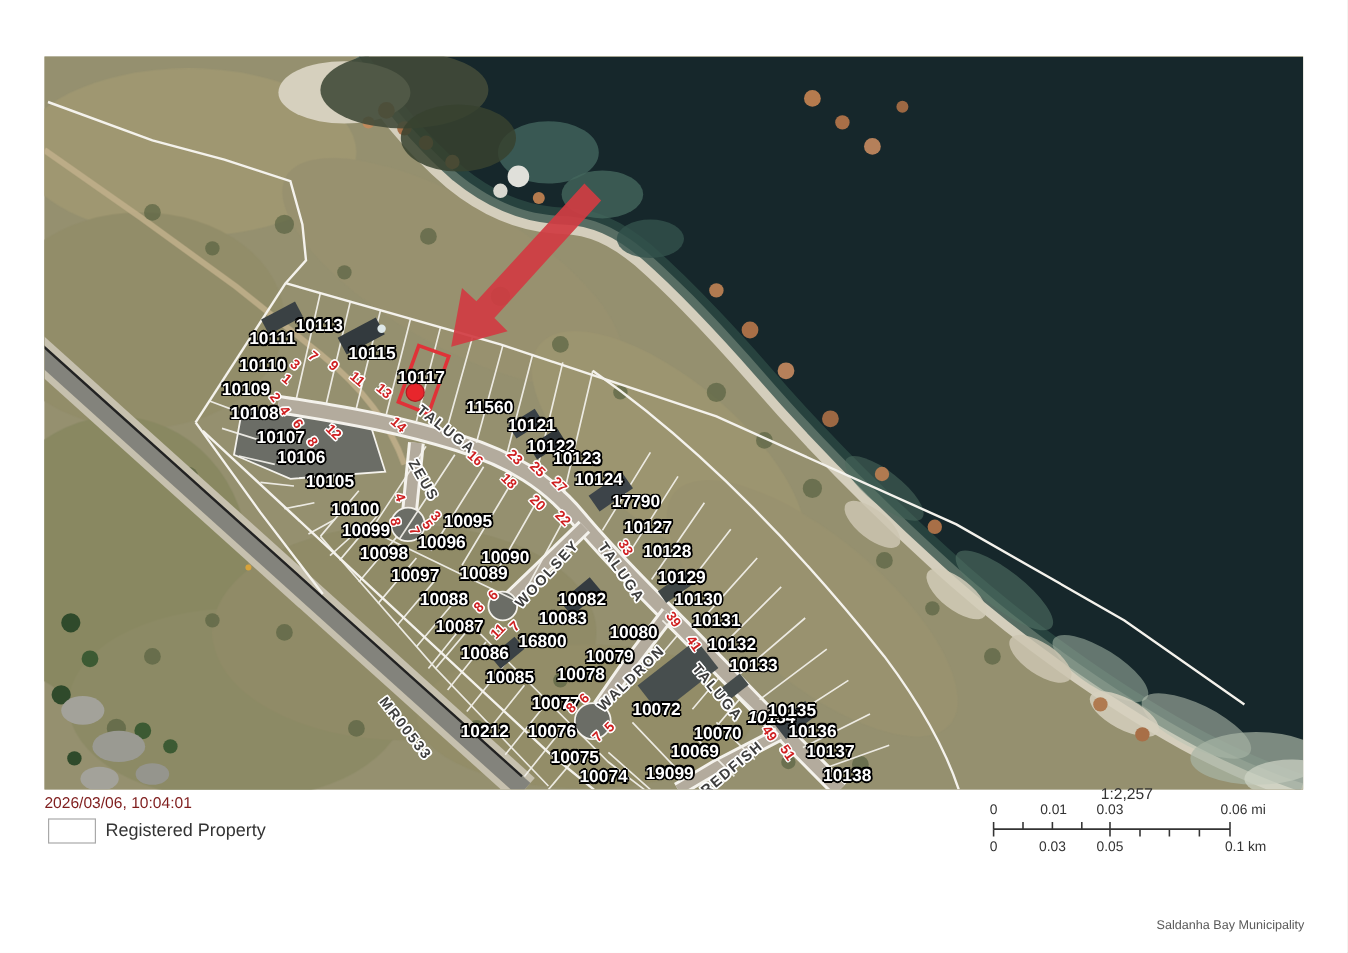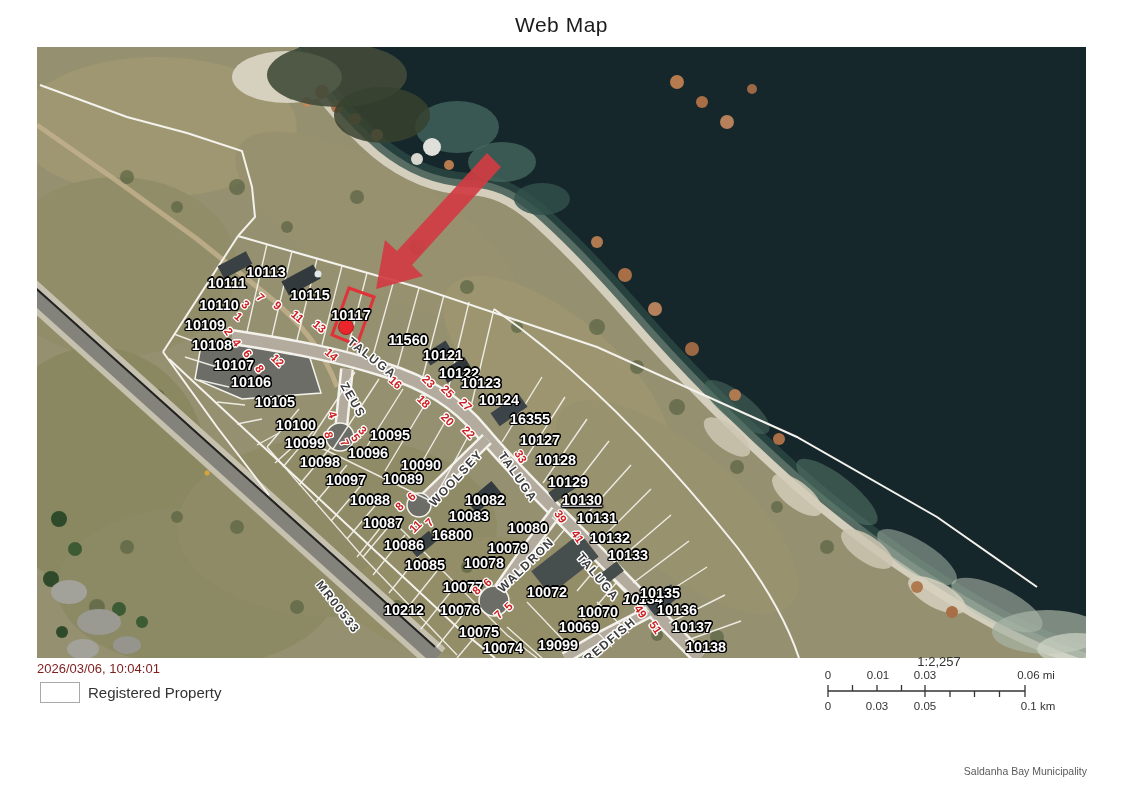--- a/index.html
+++ b/index.html
@@ -27,21 +27,20 @@
   .scale-lbl{position:absolute;transform:translateX(-50%);font-size:11.5px;color:#333;}
   .scalebar-svg{position:absolute;left:823px;top:683px;}
   .attribution{position:absolute;right:36px;top:765px;font-size:10.5px;color:#5a5a5a;}
   .disclaimer{position:absolute;right:35px;top:779px;font-size:9.5px;color:#5a5a5a;white-space:nowrap;}
 </style>
 </head>
 <body>
 
 <div class="canvas">
 
-  <div class="page-title">Web Map</div>
 
   <div class="map-frame">
     <svg width="1049" height="611" viewBox="0 0 1049 611">
 
       <rect x="0" y="0" width="1049" height="611" fill="#95906f"></rect>
       <g opacity="0.5">
         <ellipse cx="120" cy="80" rx="140" ry="70" fill="#a89e74"></ellipse>
         <ellipse cx="80" cy="220" rx="120" ry="90" fill="#8f8a64"></ellipse>
         <ellipse cx="60" cy="420" rx="110" ry="120" fill="#7c8055"></ellipse>
         <ellipse cx="160" cy="540" rx="140" ry="80" fill="#83855c"></ellipse>
@@ -222,25 +221,25 @@
         <span class="map-label parcel-label" style="left: 197px; top: 318px;">10107</span>
         <span class="map-label parcel-label" style="left: 214px; top: 335px;">10106</span>
         <span class="map-label parcel-label" style="left: 238px; top: 355px;">10105</span>
         <span class="map-label parcel-label" style="left: 273px; top: 248px;">10115</span>
         <span class="map-label parcel-label" style="left: 314px; top: 268px;">10117</span>
         <span class="map-label parcel-label" style="left: 371px; top: 293px;">11560</span>
         <span class="map-label parcel-label" style="left: 406px; top: 308px;">10121</span>
         <span class="map-label parcel-label" style="left: 422px; top: 326px; text-align: center;">10122</span>
         <span class="map-label parcel-label" style="left: 444px; top: 336px;">10123</span>
         <span class="map-label parcel-label" style="left: 462px; top: 353px;">10124</span>
-        <span class="map-label parcel-label" style="left: 493px; top: 372px;">16355</span>
+        <span class="map-label parcel-label" style="left: 493px; top: 372px;">17790</span>
         <span class="map-label parcel-label" style="left: 503px; top: 393px;">10127</span>
         <span class="map-label parcel-label" style="left: 519px; top: 413px;">10128</span>
         <span class="map-label parcel-label" style="left: 531px; top: 435px;">10129</span>
-        <span class="map-label parcel-label" style="left: 545px; top: 453px; text-decoration: underline;">10130</span>
+        <span class="map-label parcel-label" style="left: 545px; top: 453px;">10130</span>
         <span class="map-label parcel-label" style="left: 560px; top: 471px;">10131</span>
         <span class="map-label parcel-label" style="left: 573px; top: 491px;">10132</span>
         <span class="map-label parcel-label" style="left: 591px; top: 508px;">10133</span>
         <span class="map-label parcel-label" style="left: 606px; top: 552px; font-style: italic;">10134</span>
         <span class="map-label parcel-label" style="left: 623px; top: 546px;">10135</span>
         <span class="map-label parcel-label" style="left: 640px; top: 563px;">10136</span>
         <span class="map-label parcel-label" style="left: 655px; top: 580px;">10137</span>
         <span class="map-label parcel-label" style="left: 669px; top: 600px;">10138</span>
         <span class="map-label parcel-label" style="left: 259px; top: 378px;">10100</span>
         <span class="map-label parcel-label" style="left: 268px; top: 396px;">10099</span>

